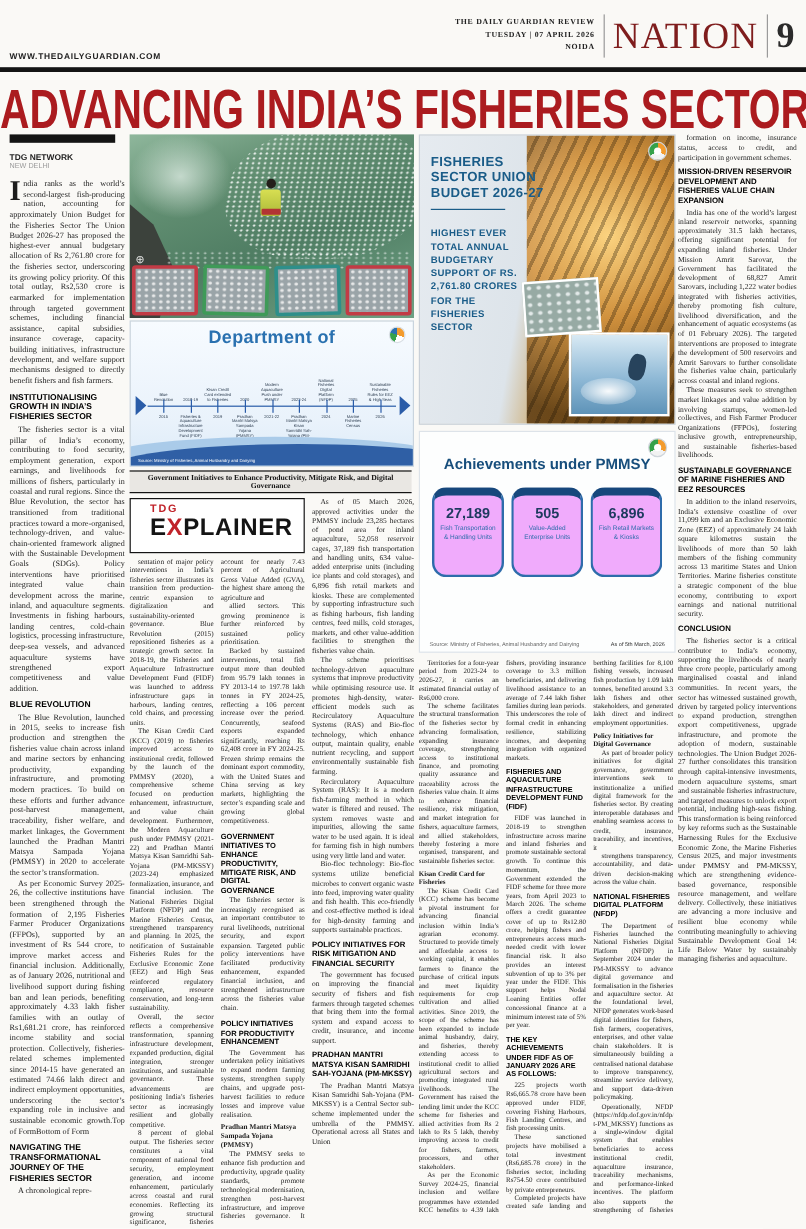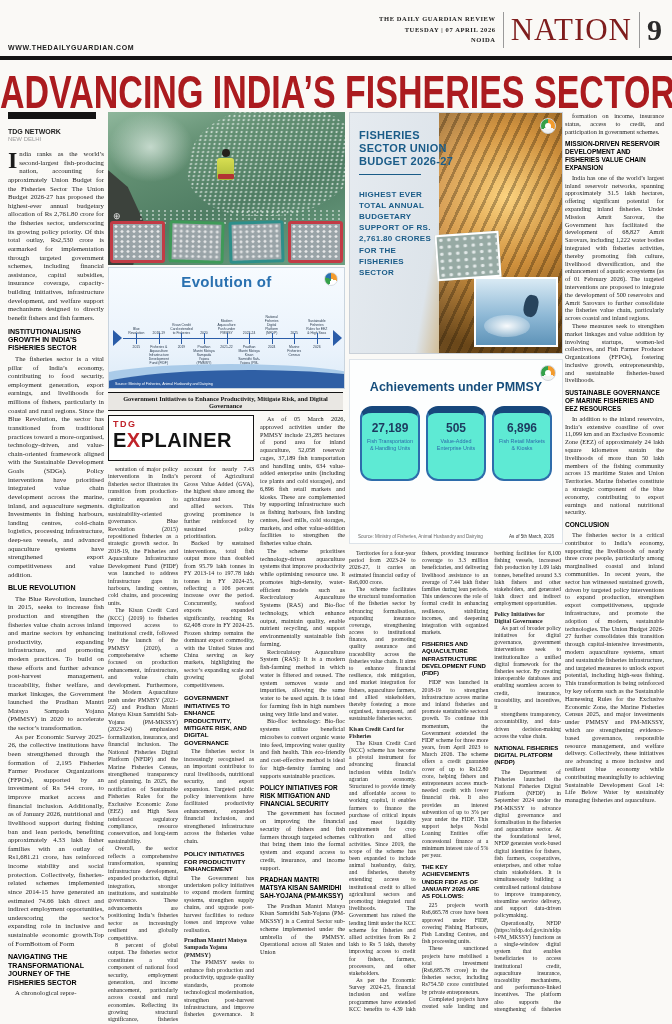--- a/index.html
+++ b/index.html
@@ -88,21 +88,21 @@
   .evo-source{position:absolute;left:6px;bottom:2px;color:#fff;font-family:"Liberation Sans",sans-serif;
               font-size:3.6px;z-index:3;}
   
   .caption-bar{width:235px;margin-top:3px;background:#e9e7e3;border-top:1.5px solid #141414;
                border-bottom:1.5px solid #141414;text-align:center;font-weight:bold;
                font-size:6.4px;padding:1.5px 0;color:#141414;}
   
   .mid-row{display:flex;gap:6px;margin-top:4px;}
   .mid-left{width:146px;}
   .mid-right{flex:1;}
-  .explainer{border:1.5px solid #141414;background:#fff;padding:3px 4px;height:38px;margin-bottom:5px;}
+  .explainer{border:1.5px solid #141414;background:#fff;padding:3px 16px;height:38px;margin-bottom:5px;}
   .exp-tdg{font-family:"Liberation Sans",sans-serif;font-weight:bold;font-size:9px;
            letter-spacing:1.5px;color:#c0232a;}
   .exp-main{font-family:"Liberation Sans",sans-serif;font-weight:bold;font-size:20px;
             letter-spacing:.5px;color:#141414;margin-top:0px;}
   .exp-main .x{color:#c0232a;}
   .twocol{column-count:2;column-gap:6px;font-size:6px;line-height:1.24;height:558px;}
   .mid-right .flow{font-size:6.2px;line-height:1.25;height:606px;}
   
   .r2{position:absolute;left:349px;top:112px;width:212px;}
   .budget{position:relative;width:212px;height:240px;border:1px solid #c9d0d8;overflow:hidden;
@@ -128,21 +128,21 @@
   .pib{position:absolute;top:5px;right:6px;width:14px;height:14px;border-radius:50%;
        background:conic-gradient(#f39b2d 0 33%,#f2f2f2 33% 66%,#35a14a 66% 100%);
        border:1px solid #d0d6dc;}
   .pib::after{content:"";position:absolute;left:4px;top:4px;width:6px;height:6px;border-radius:50%;background:#fff;}
   
   .ach{position:relative;width:212px;height:183px;margin-top:5px;border:1px solid #dde3e9;background:#fdfefe;}
   .ach-title{margin-top:20px;text-align:center;font-family:"Liberation Sans",sans-serif;
              font-weight:bold;font-size:12.5px;color:#174e7c;}
   .cards{display:flex;justify-content:space-between;padding:0 10px;margin-top:12px;}
   .card{width:56px;height:66px;border:2.5px solid #2e6cab;border-top:7px solid #17477c;
-        border-radius:12px;text-align:center;background:#5eead4;}
+        border-radius:12px;text-align:center;background:#f0abfc;}
   .card-value{margin-top:8px;font-family:"Liberation Sans",sans-serif;font-weight:bold;
               font-size:12px;color:#1d3a5f;}
   .card-label{margin-top:3px;padding:0 3px;font-family:"Liberation Sans",sans-serif;
               font-size:5.4px;line-height:1.25;color:#2e6cab;}
   .ach-foot{position:absolute;left:8px;right:8px;bottom:4px;display:flex;justify-content:space-between;
             font-family:"Liberation Sans",sans-serif;font-size:4.6px;color:#666;}
   .ach-asof{color:#333;}
   .threecol{column-count:3;column-gap:6px;font-size:5.8px;line-height:1.24;height:466px;
             margin-top:6px;text-align:justify;overflow:hidden;}
   
@@ -202,21 +202,21 @@
         <div class="basket g"></div>
         <div class="basket t"></div>
         <div class="basket"></div>
       </div>
       <div class="watermark">⊕</div>
     </div>
 
     <div class="evo">
       <div class="evo-logo"></div>
       <div class="evo-title">
-        <div>Evolution of</div>
+        <div>Department of</div>
       </div>
       <div class="tl">
         <div class="tl-arrow left"></div>
         <div class="tl-line"></div>
         <div class="tl-arrow right"></div>
         <div class="tl-items">
 
             <div class="tl-item">
               <div class="tl-top">Blue Revolution</div>
               <div class="tl-tick"></div>

